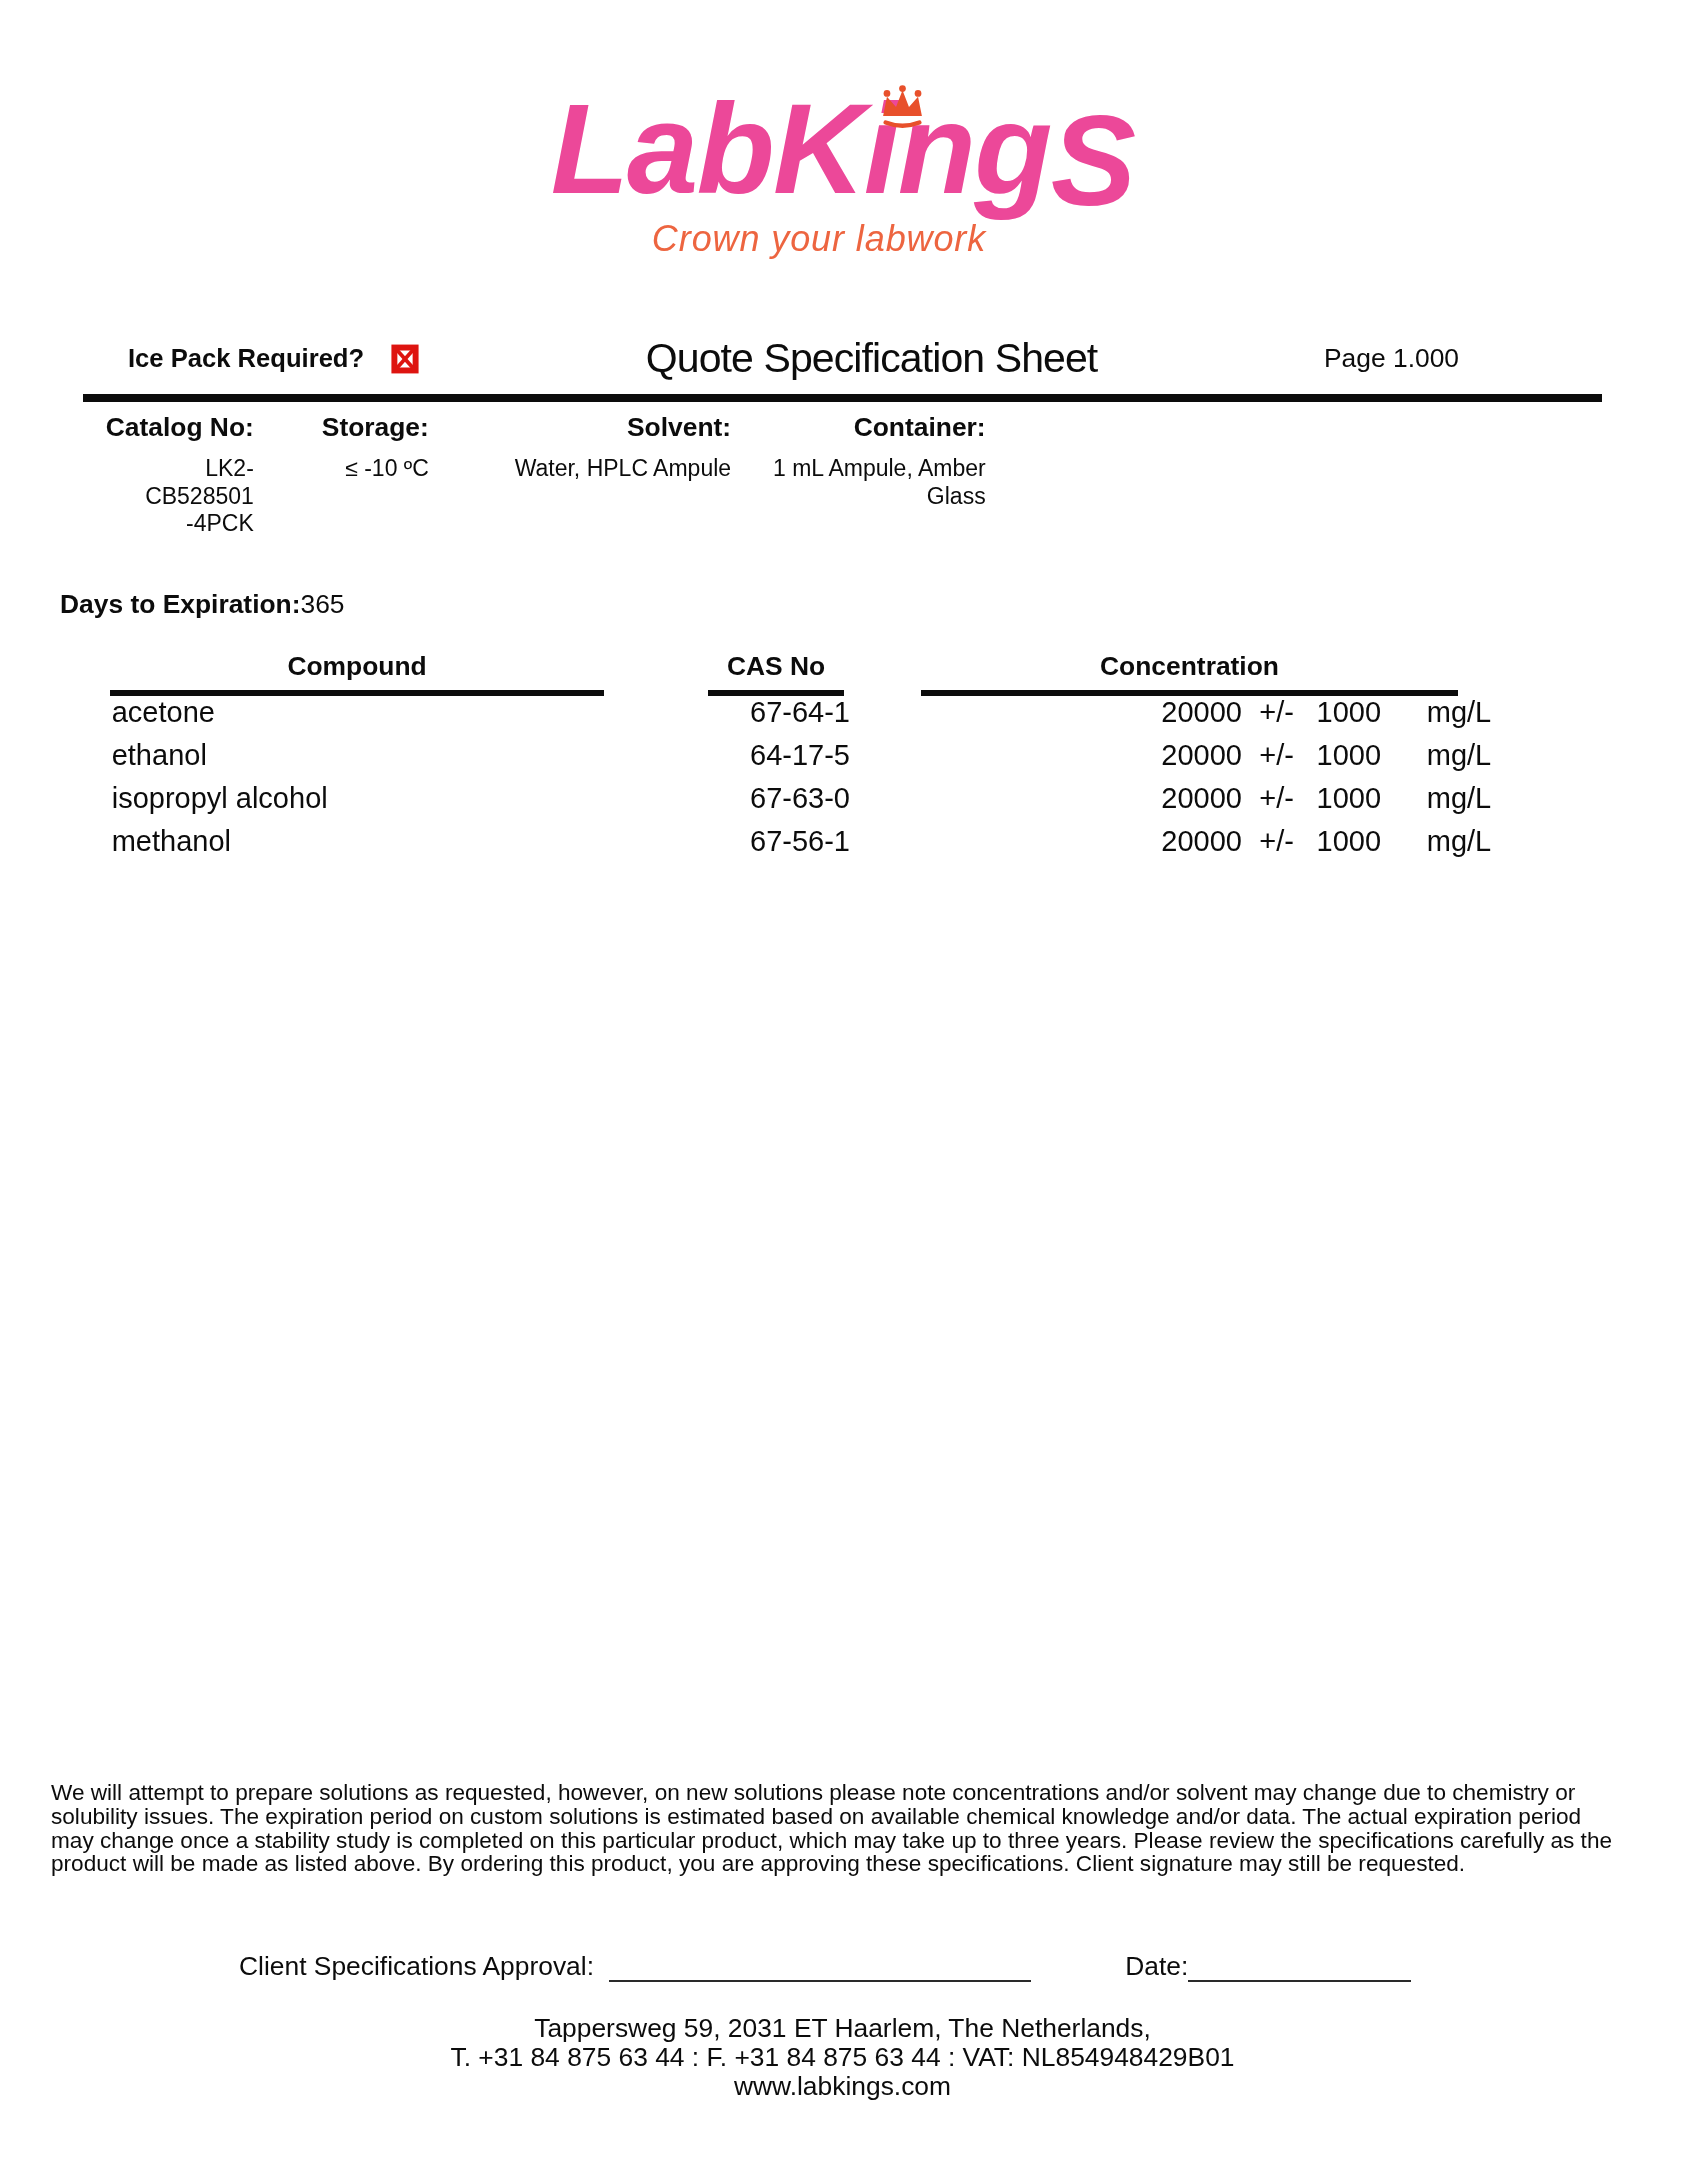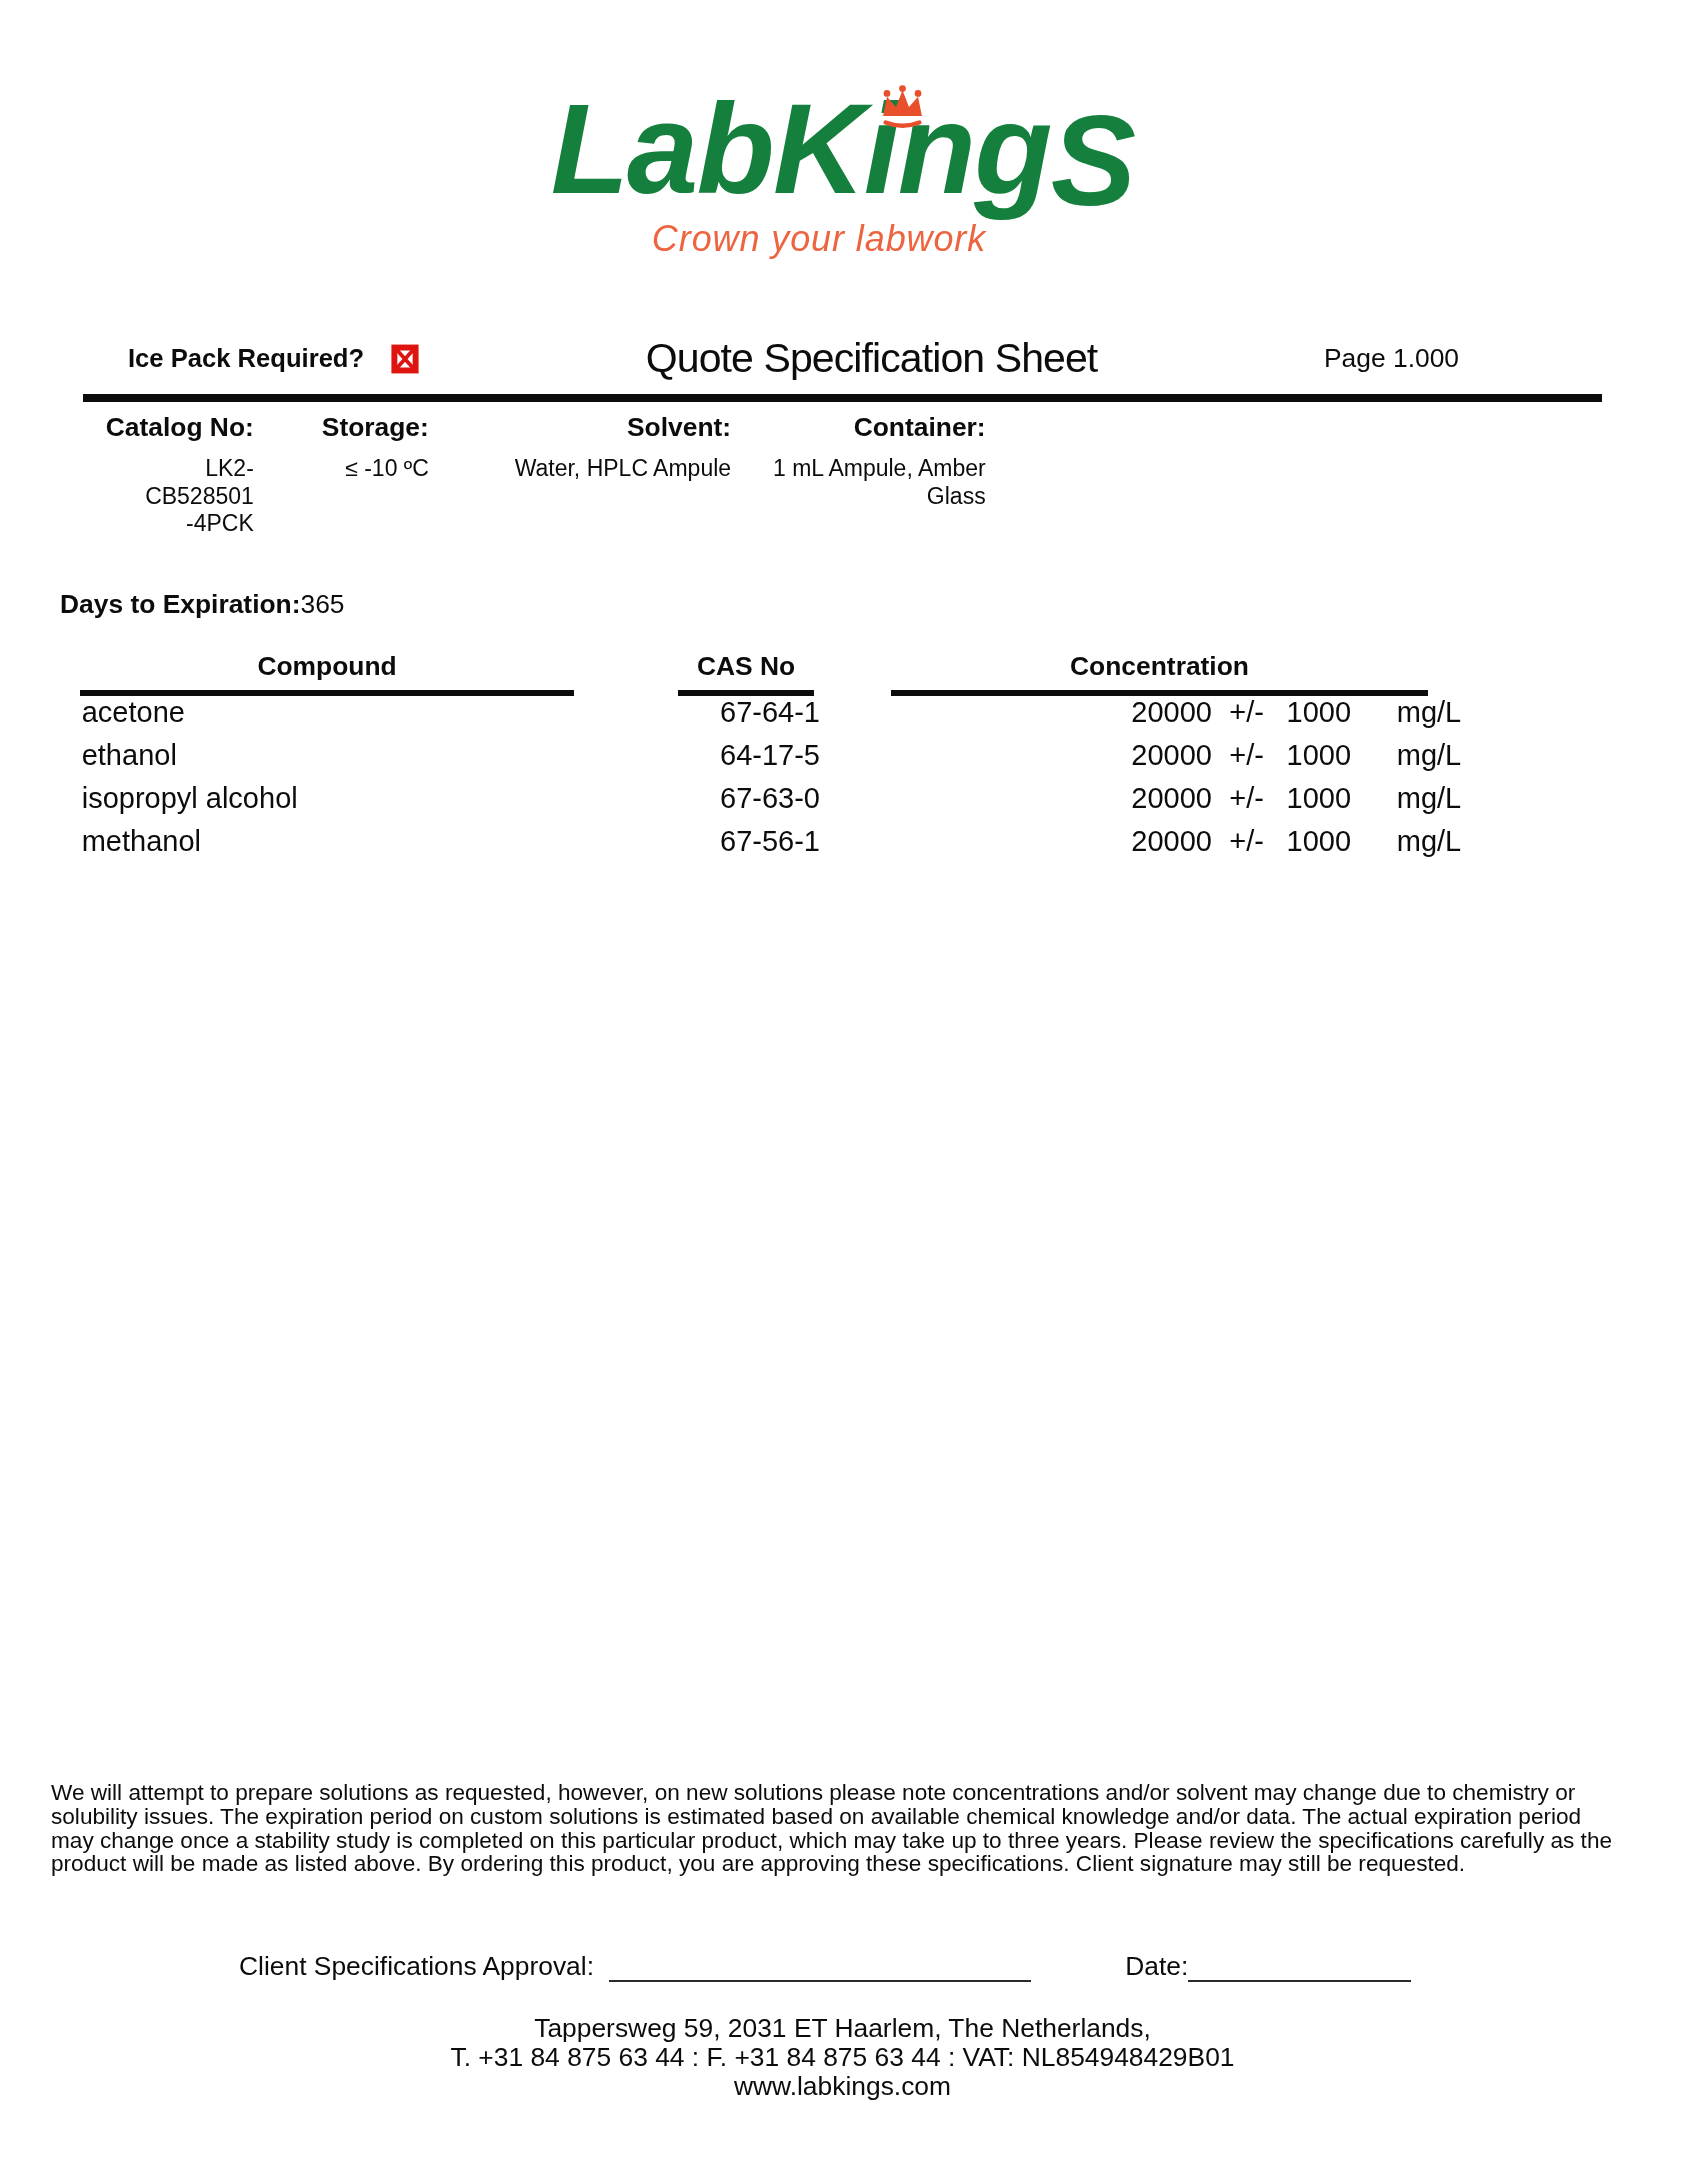--- a/index.html
+++ b/index.html
@@ -12,21 +12,21 @@
     overflow: hidden;
   }
   .page { width: 1685px; height: 2181px; position: relative; }
 
   
   .logo-block { padding-top: 85px; text-align: center; }
   .brand {
     display: inline-block; position: relative;
     font-style: italic; font-weight: bold;
     font-size: 128px; line-height: 1;
-    color: #15803d; letter-spacing: -1.7px;
+    color: #ec4899; letter-spacing: -1.7px;
     white-space: nowrap;
   }
   .brand .seg-s { display: inline-block; transform: translateY(12px); }
   .crown {
     position: absolute; left: 325px; top: 0px;
     width: 53px; height: 44px;
   }
   .tagline {
     margin-top: 5.1px; margin-left: -47px;
     font-style: italic; font-size: 36px;
@@ -55,21 +55,21 @@
   .c-storage   { width: 11%; }
   .c-solvent   { width: 19%; }
   .c-container { width: 16%; }
   .c-desc      { width: 41%; }
 
   
   .days { margin: 51px 0 0 60px; font-size: 26.4px; }
   .days .lbl { font-weight: bold; }
 
   
-  .ctable { margin-left: 80px; margin-top: 31px; }
+  .ctable { margin-left: 110px; margin-top: 31px; }
   .thead, .trow { display: flex; align-items: baseline; }
   .h-compound, .h-cas, .h-conc {
     text-align: center; font-weight: bold; font-size: 26.4px;
     border-bottom: 6.8px solid #0c0c0c; padding-bottom: 8.5px;
   }
   .h-compound { width: 494px; }
   .h-cas      { width: 136px; margin-left: 104px; }
   .h-conc     { width: 537px; margin-left: 77px; }
   .trow { margin-top: 0; height: 43px; font-size: 29px; gap: 24px; }
   .trow:first-of-type { margin-top: 20.4px; }

